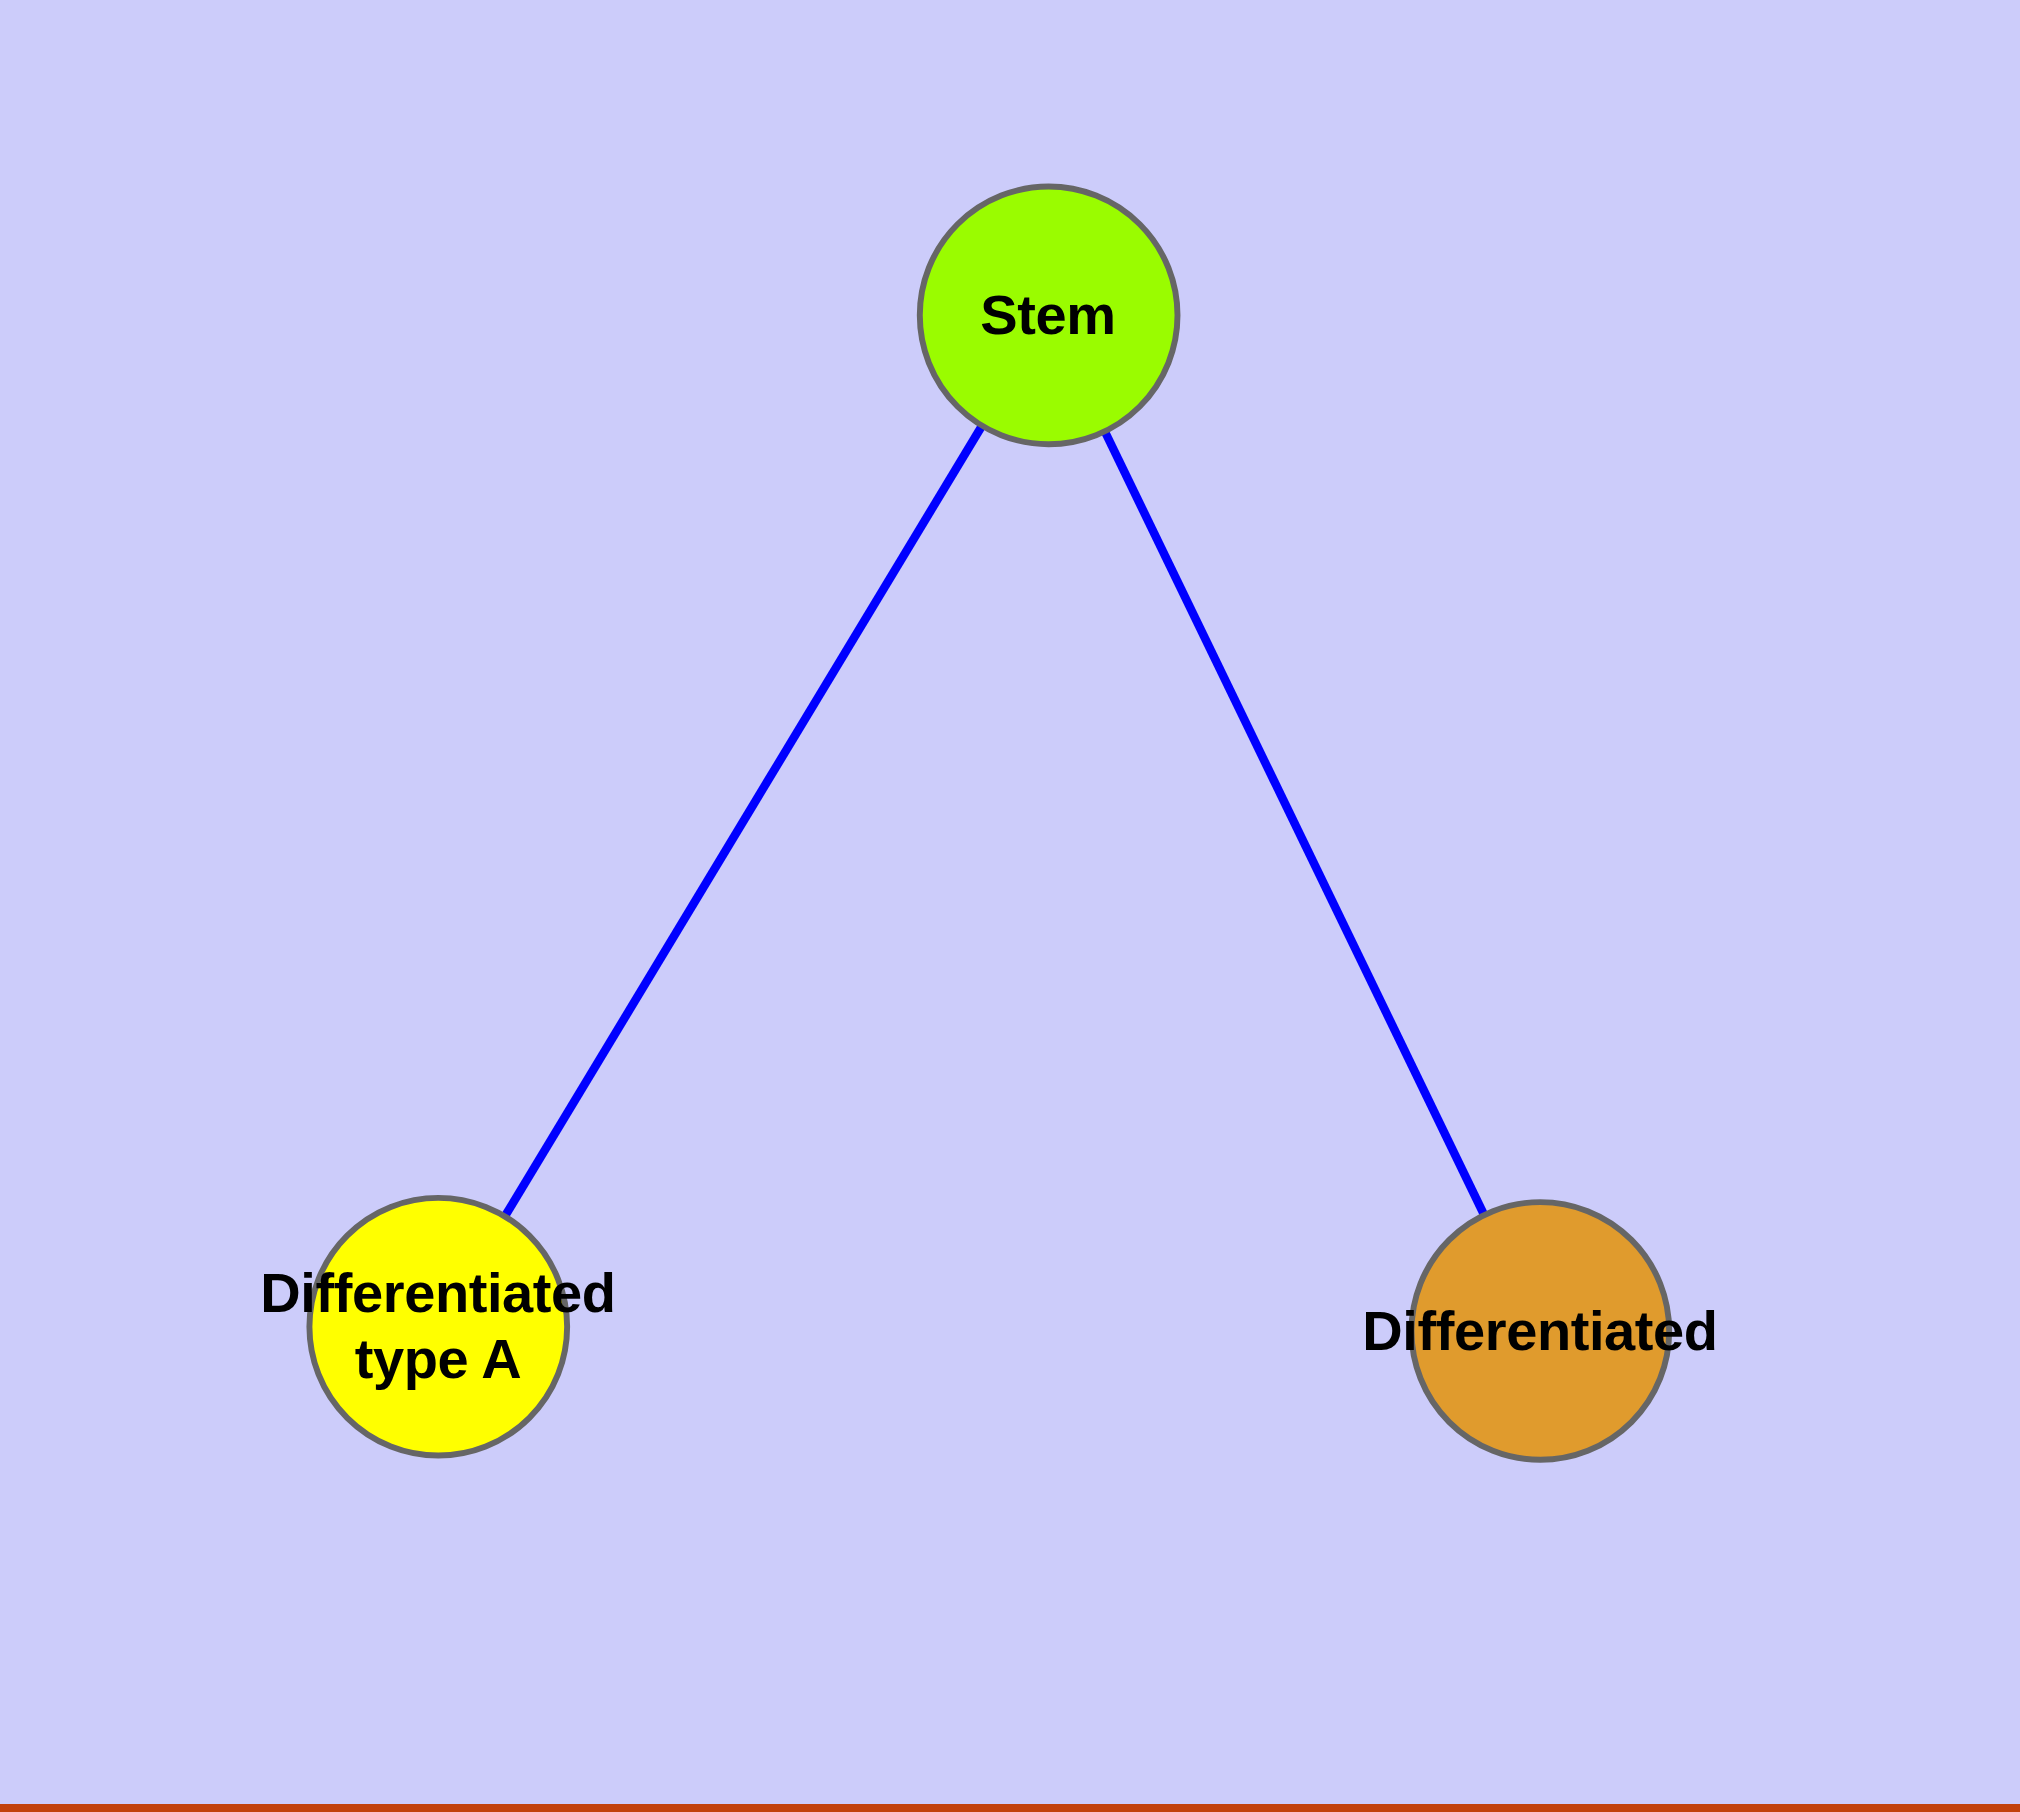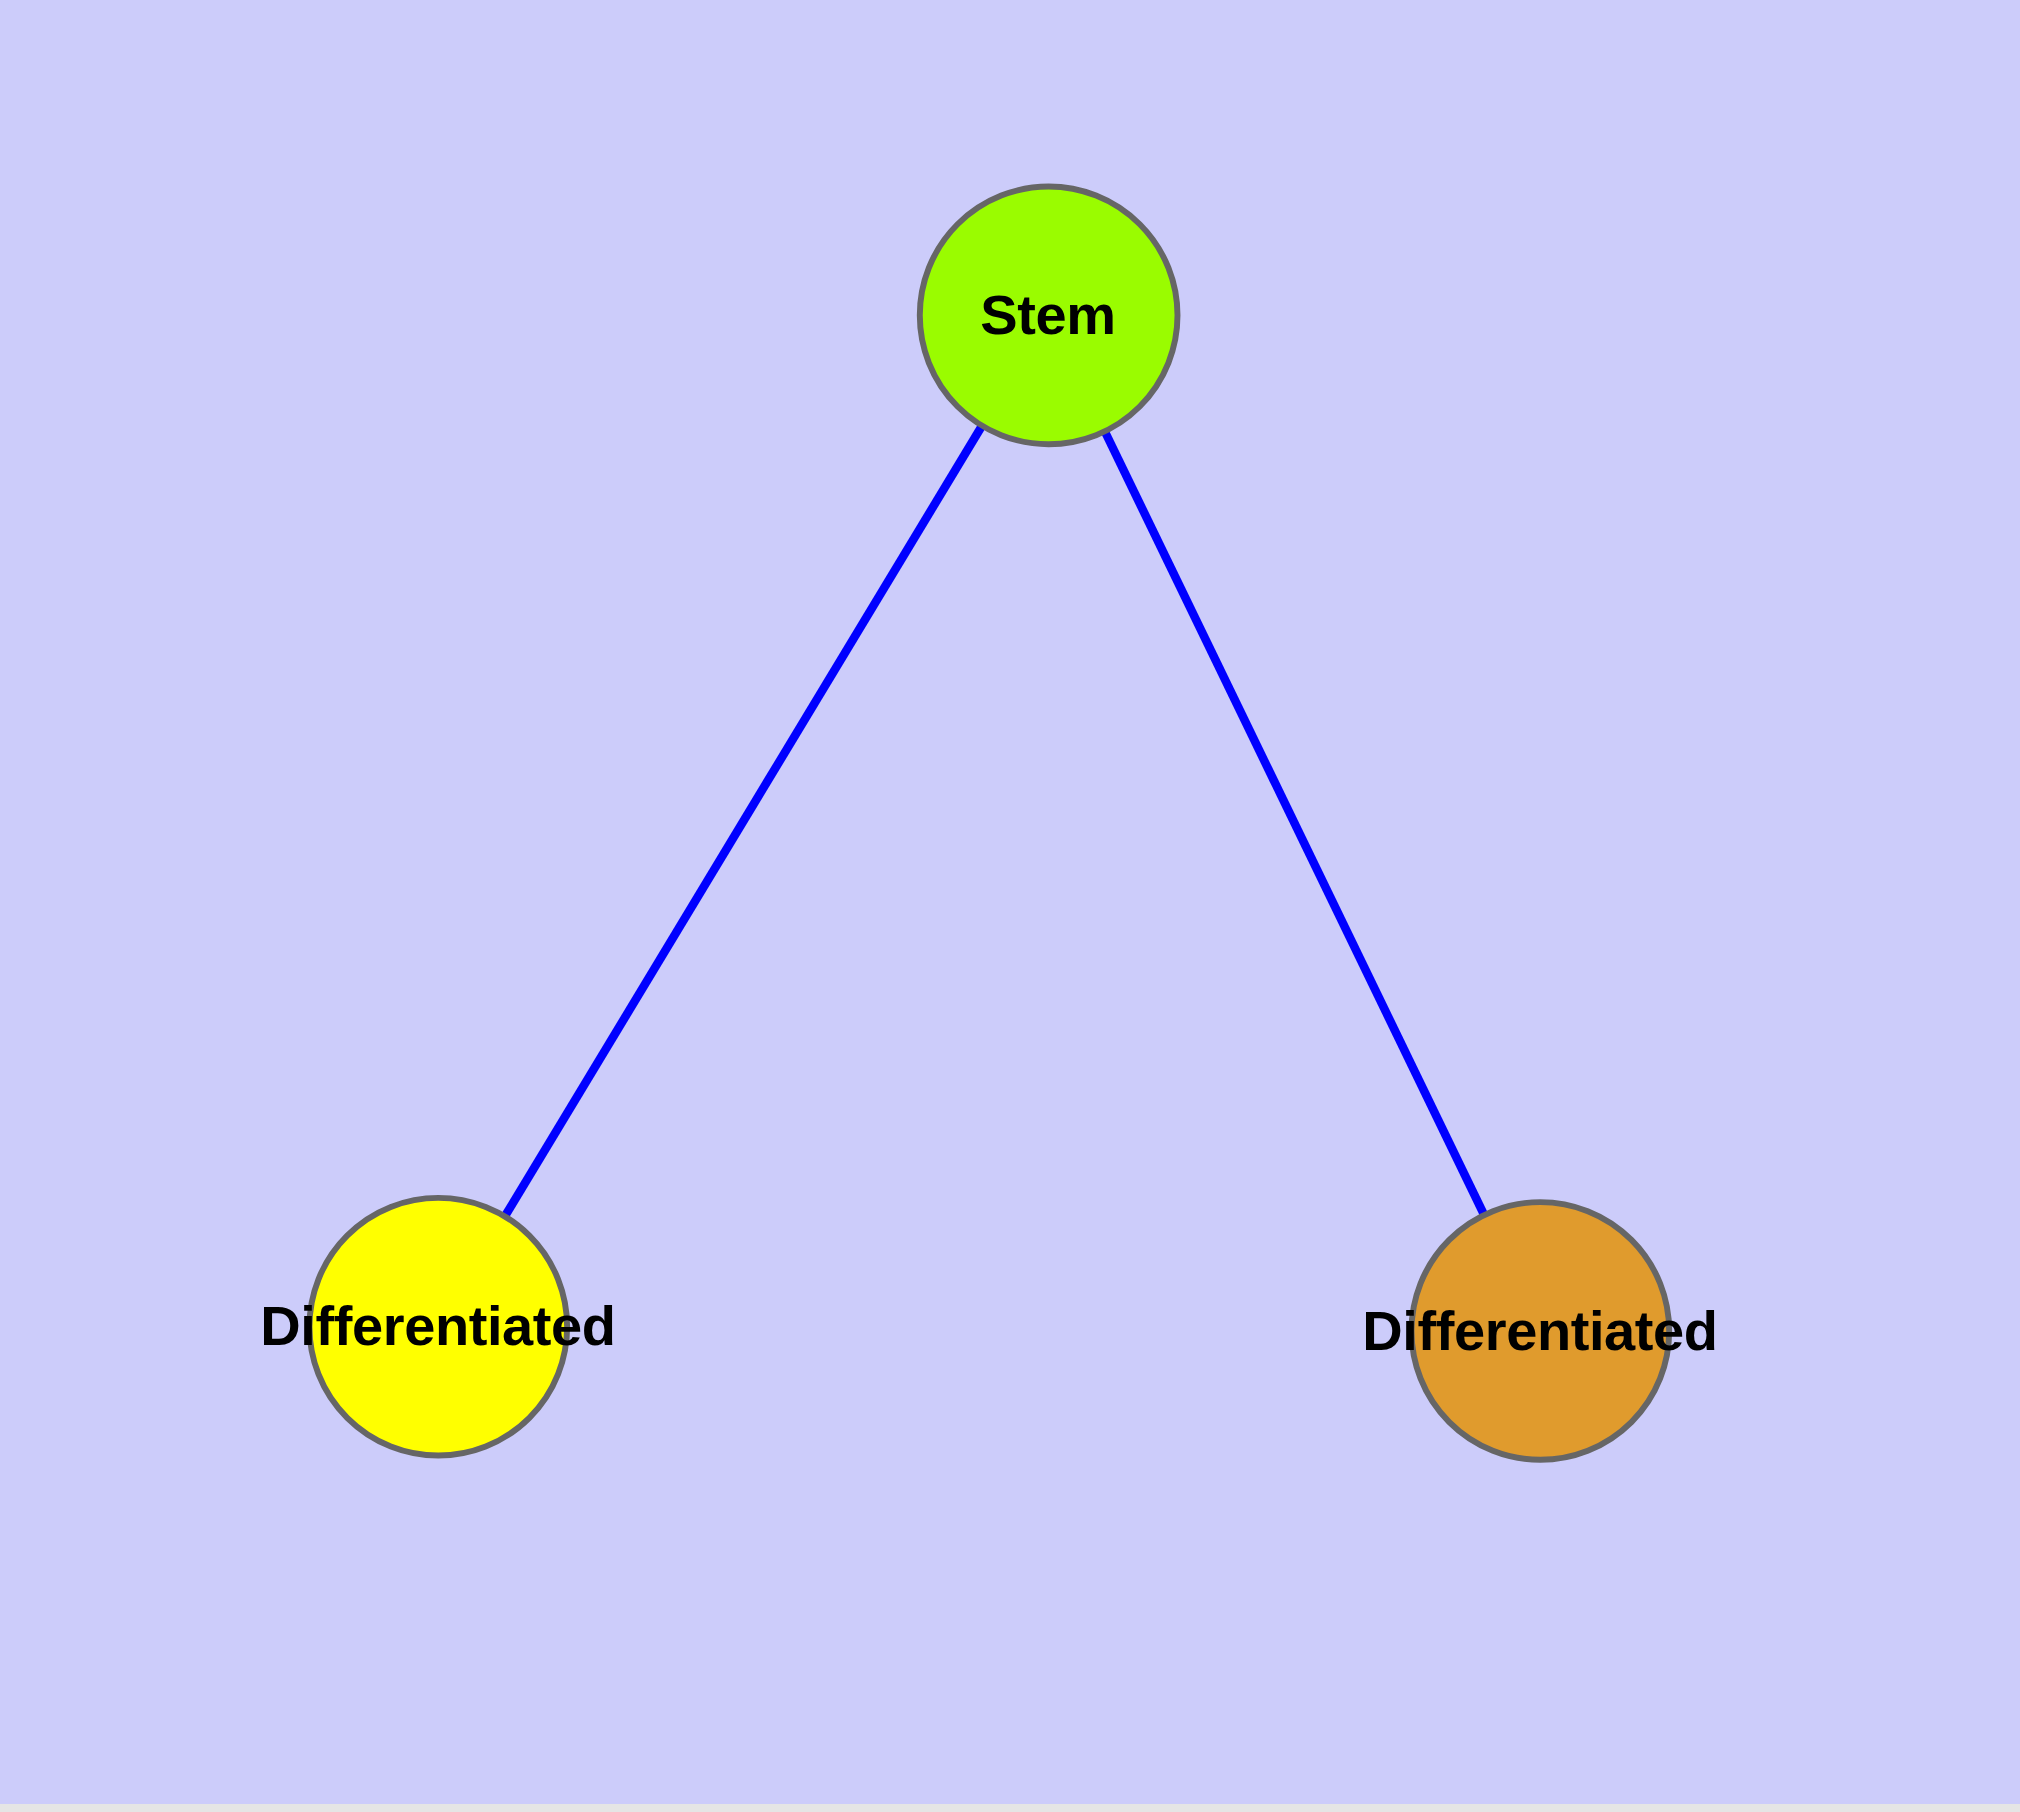--- a/index.html
+++ b/index.html
@@ -45,36 +45,36 @@
     line-height: 1.18;
     letter-spacing: -0.4px;
     white-space: pre;
     pointer-events: none;
     transform: translate(-50%, -50%);
   }
 </style>
 </head>
 <body>
 
-<div id="canvas" style="width: 2021px; height: 1812px; background: #e5e5e5;">
+<div id="canvas" style="width: 2021px; height: 1812px; background: #c2410c;">
 
   <div id="plot-area" style="background: rgb(204, 204, 250);"></div>
 
   <svg id="graph-svg" viewBox="0 0 2384 2128">
     <g id="edge-layer">
         <line x1="1157.6849660389048" y1="503.42060488275916" x2="596.3150339610952" y2="1433.579395117241" stroke="#0000ff" stroke-width="10" stroke-linecap="butt"></line>
         <line x1="1303.8887449547094" y1="510.1598559581756" x2="1750.1112550452906" y2="1431.8401440418243" stroke="#0000ff" stroke-width="10" stroke-linecap="butt"></line>
       </g>
     <g id="node-layer">
         <circle cx="1237" cy="372" r="152" fill="#9afc00" class="node-circle" stroke="#666666" stroke-width="7"></circle>
         <circle cx="517" cy="1565" r="152" fill="#ffff00" class="node-circle" stroke="#666666" stroke-width="7"></circle>
         <circle cx="1817" cy="1570" r="152" fill="#e09b2d" class="node-circle" stroke="#666666" stroke-width="7"></circle>
       </g>
   </svg>
 
   <div id="label-layer">
       <div class="node-label" style="left: 1048px; top: 315px; font-size: 56px; color: rgb(0, 0, 0);"><div>Stem</div></div>
-      <div class="node-label" style="left: 438px; top: 1326px; font-size: 56px; color: rgb(0, 0, 0);"><div>Differentiated</div></div>
+      <div class="node-label" style="left: 438px; top: 1326px; font-size: 56px; color: rgb(0, 0, 0);"><div>Differentiated</div><div>type A</div></div>
       <div class="node-label" style="left: 1540px; top: 1331px; font-size: 56px; color: rgb(0, 0, 0);"><div>Differentiated</div></div>
     </div>
 
 </div>
 
 
 </body></html>

